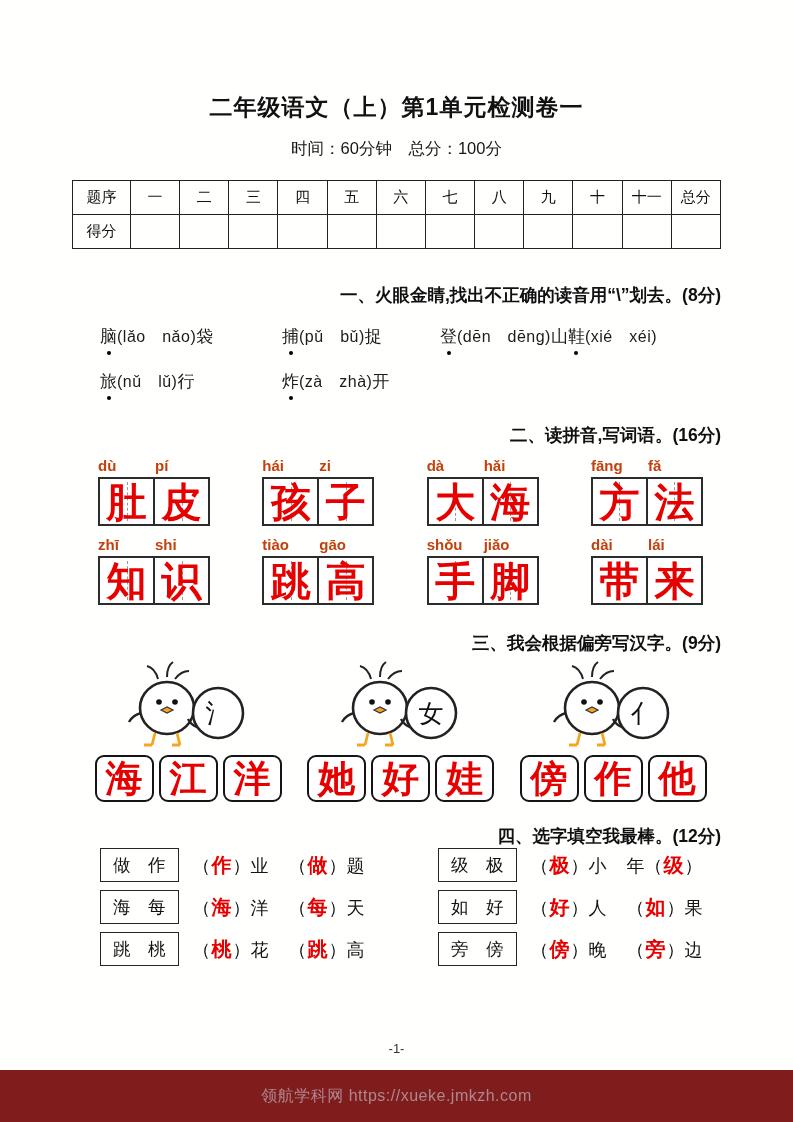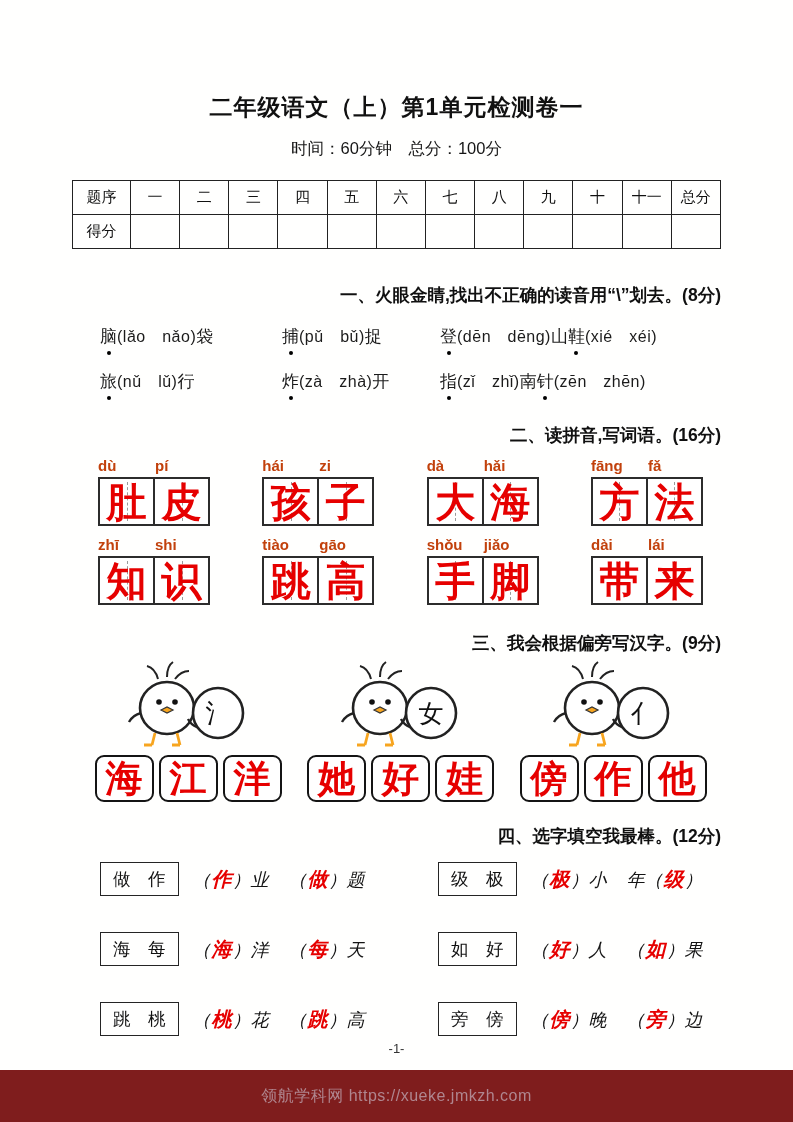--- a/index.html
+++ b/index.html
@@ -46,24 +46,24 @@
   .s3-row { display:flex; justify-content:space-between; padding:0 10px 0 18px; margin-top:4px; }
   .radical-group { width:196px; display:flex; flex-direction:column; align-items:center; }
   .bird { display:block; }
   .answer-boxes { display:flex; margin-top:2px; }
   .ans-box { width:59px; height:47px; border:2.5px solid #141414; border-radius:9px; background:#fff;
     display:flex; align-items:center; justify-content:center; margin-right:5px; }
   .ans-box:last-child { margin-right:0; }
   .ans-box span { font-size:37px; line-height:1; font-weight:700; color:#e60000; }
 
   
-  .s4-grid { display:grid; grid-template-columns: 338px 1fr; row-gap:36px; padding-left:28px; margin-top:14px; }
+  .s4-grid { display:grid; grid-template-columns: 338px 1fr; row-gap:8px; padding-left:28px; margin-top:0; }
   .s4-item { display:flex; align-items:center; font-size:18px; white-space:nowrap; }
   .choice-box { display:inline-block; border:1.8px solid #242424; padding:4px 12px; margin-right:14px; font-size:17.5px; color:#111; }
-  .blank { margin-right:20px; color:#141414;font-style:italic; }
+  .blank { margin-right:20px; color:#141414; }
   .blank .ans { color:#e60000; font-weight:700; font-size:20px; margin:0 1px; }
 
   
   .page-num { position:absolute; left:0; right:0; bottom:66px; text-align:center; font-size:13px; color:#333; }
   .footer-strip { position:absolute; left:0; right:0; bottom:0; height:52px; background:#7f1d1d;
     display:flex; align-items:center; justify-content:center; }
   .footer-strip span { font-size:16px; color:#b0868f; letter-spacing:0.5px; }
 </style>
 </head>
 <body>
@@ -114,21 +114,20 @@
 
   <div class="sec-title mt-lg">一、火眼金睛,找出不正确的读音用“\”划去。(8分)</div>
   <div class="s1-row">
     <span class="s1-item c1"><span class="dotchar">脑</span><span class="pinyin">(lǎo　nǎo)</span><span>袋</span></span>
     <span class="s1-item c2"><span class="dotchar">捕</span><span class="pinyin">(pǔ　bǔ)</span><span>捉</span></span>
     <span class="s1-item c3"><span class="dotchar">登</span><span class="pinyin">(dēn　dēng)</span><span>山</span><span class="dotchar">鞋</span><span class="pinyin">(xié　xéi)</span></span>
   </div>
   <div class="s1-row">
     <span class="s1-item c1"><span class="dotchar">旅</span><span class="pinyin">(nǔ　lǔ)</span><span>行</span></span>
     <span class="s1-item c2"><span class="dotchar">炸</span><span class="pinyin">(zà　zhà)</span><span>开</span></span>
-    <span class="s1-item c3"><span class="dotchar">指</span><span class="pinyin">(zǐ　zhǐ)</span><span>南</span><span class="dotchar">针</span><span class="pinyin">(zēn　zhēn)</span></span>
   </div>
 
   <div class="sec-title mt-md">二、读拼音,写词语。(16分)</div>
   <div class="s2-row">
     <div class="word-group">
       <div class="pinyin-row">
           <span>dù</span>
           <span>pí</span>
         </div>
       <div class="char-boxes">

